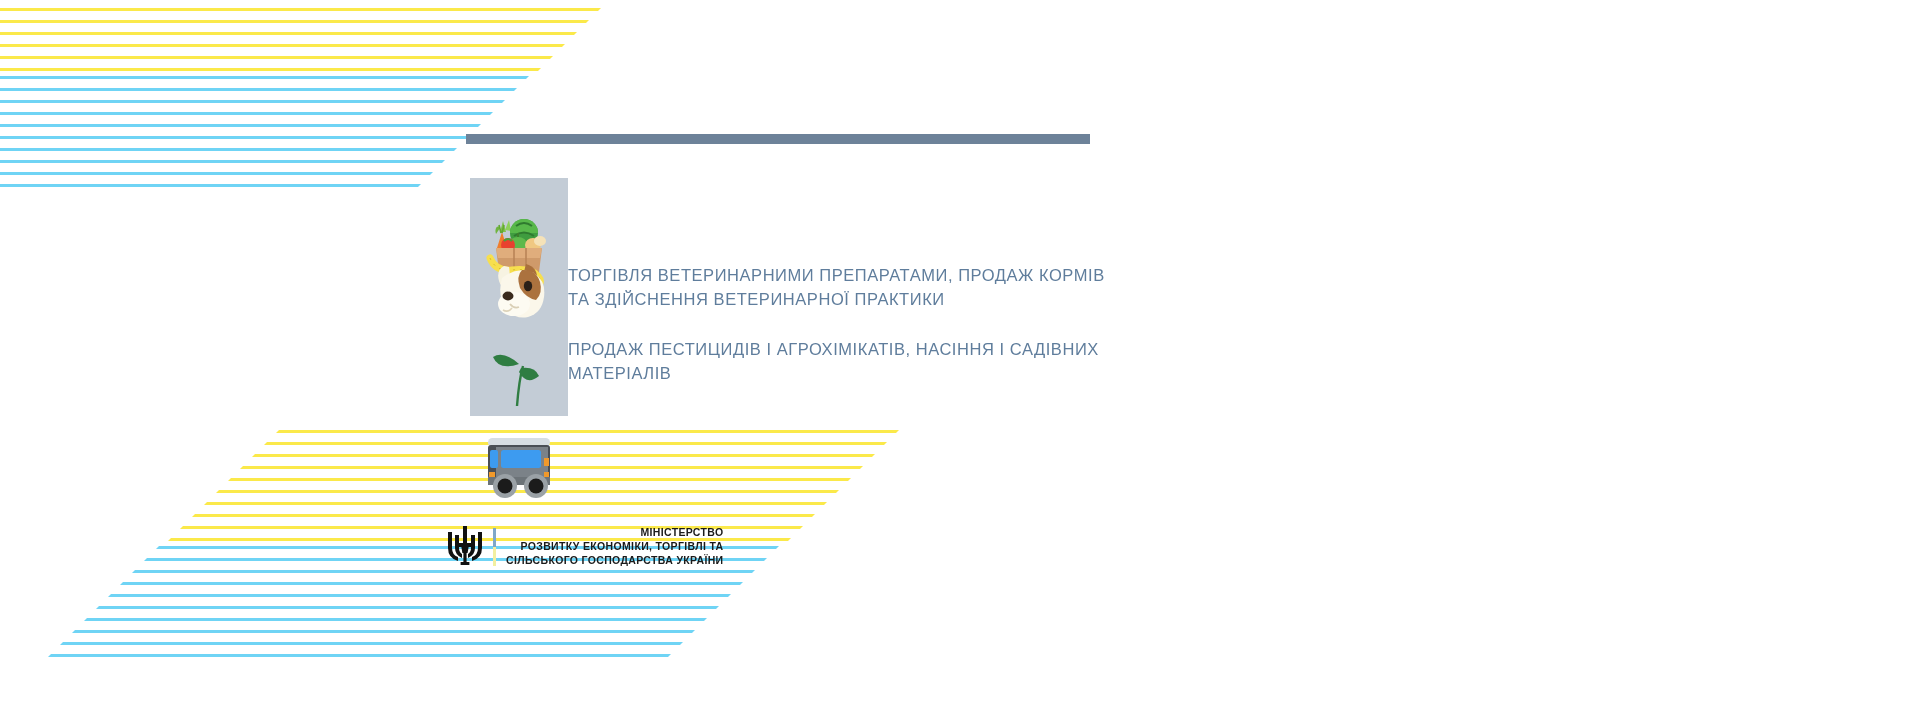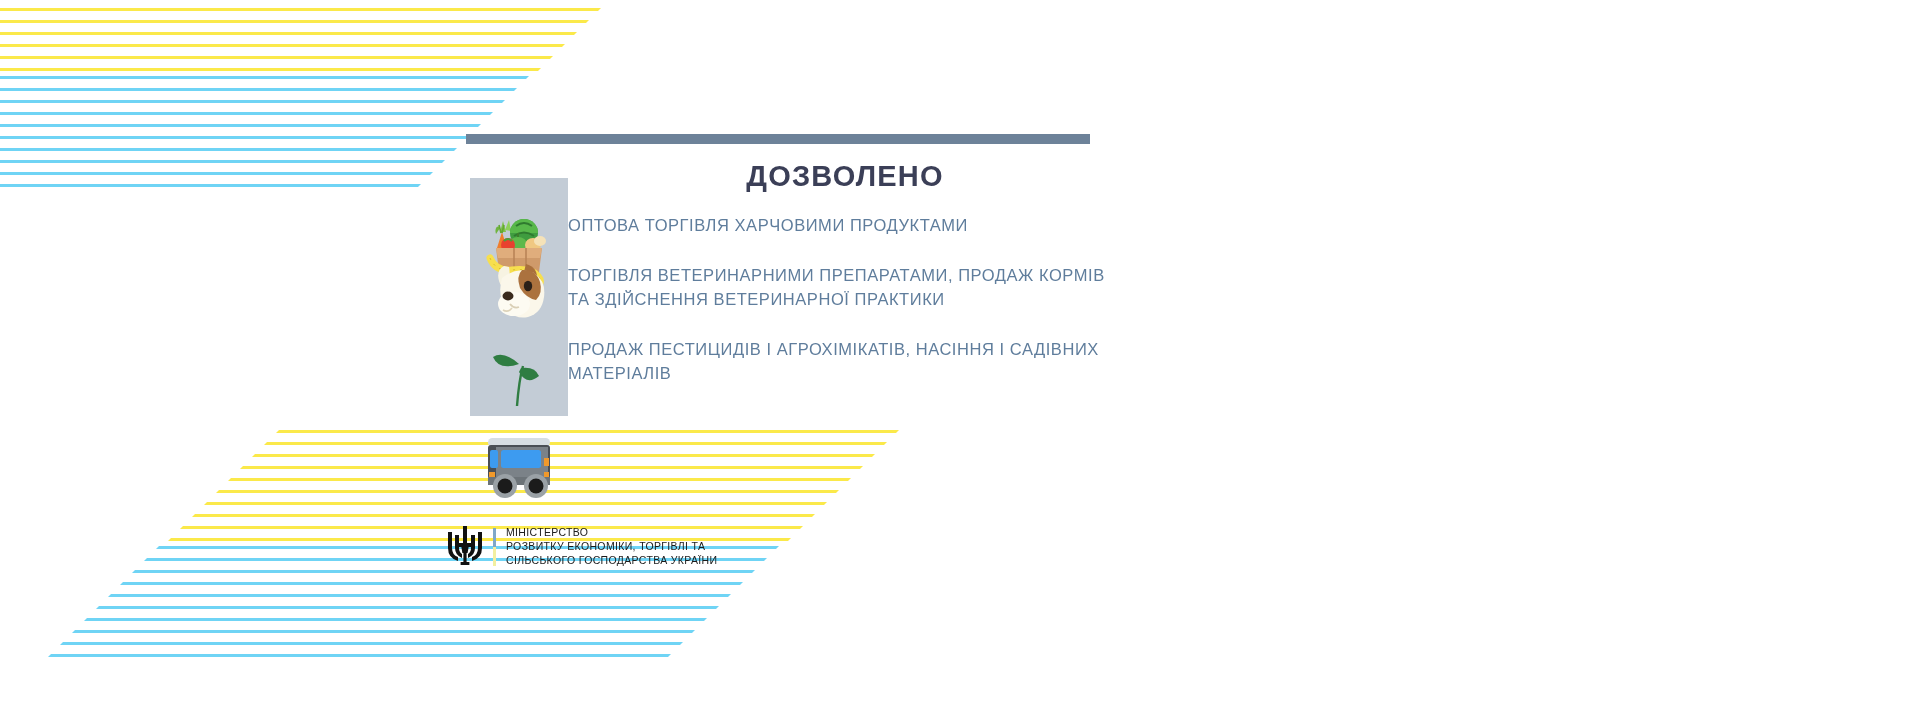--- a/index.html
+++ b/index.html
@@ -151,25 +151,26 @@
   #tryzub-icon { flex: 0 0 auto; margin-right: 9px; }
   #logo-rule {
     width: 3px;
     height: 38px;
     margin-right: 10px;
     background: linear-gradient(to bottom, #7fa8c9 0%, #7fa8c9 50%, #f2efa0 50%, #f2efa0 100%);
     flex: 0 0 3px;
   }
   #logo-text {
     font-size: 10.5px;
-    font-weight: 400;
+    font-weight: 700;
     letter-spacing: 0.35px;
     line-height: 1.33;
     color: #1b1b1b;
     white-space: nowrap;
+    text-align: right;
   }
 </style>
 </head>
 <body>
 
 <div id="slide">
 
   <div class="stripe-group" id="deco-top-left">
     <div class="stripe-band yellow"></div>
     <div class="stripe-band cyan"></div>
@@ -185,21 +186,20 @@
   <div class="stripe-group" id="deco-bottom-right">
     
     
   </div>
 
   <div id="header">
   </div>
 
   <div id="divider"></div>
 
-  <div id="allowed-heading">ДОЗВОЛЕНО</div>
 
   <div id="icon-strip"></div>
 
   <div class="row" id="row-food">
     <div class="row-icon">
       <svg width="78" height="78" viewBox="0 0 78 78" aria-hidden="true">
 
         <path d="M20 24 L23 13 L26 24 Z" fill="#7ec24a"></path>
         <path d="M25 22 L29 12 L31 23 Z" fill="#8dd05a"></path>
         <path d="M16 26 C14 20, 18 16, 20 20 Z" fill="#6fb53f"></path>
@@ -223,21 +223,20 @@
 
         <path d="M16 40 L62 40 L58 72 L20 72 Z" fill="#cf9a6a"></path>
         <path d="M16 40 L62 40 L60 50 L18 50 Z" fill="#e0ad7c"></path>
         <path d="M34 40 L34 72" stroke="#b98457" stroke-width="1.6"></path>
         <path d="M46 40 L46 72" stroke="#b98457" stroke-width="1.6"></path>
 
         <path d="M10 50 q6 14 22 12 q20 -2 26 6 q6 7 -3 12" stroke="#f7df4e" stroke-width="7" fill="none" stroke-linecap="round"></path>
         <path d="M10 50 q6 14 22 12 q20 -2 26 6 q6 7 -3 12" stroke="#d9be24" stroke-width="1" fill="none" stroke-dasharray="2 5"></path>
       </svg>
     </div>
-    <div class="row-text">ОПТОВА ТОРГІВЛЯ ХАРЧОВИМИ ПРОДУКТАМИ</div>
   </div>
 
   <div class="row" id="row-pesticide">
     <div class="row-icon">
       <svg width="72" height="76" viewBox="0 0 72 76" aria-hidden="true">
 
         <path d="M34 74 q2 -26 6 -40" stroke="#2f7d42" stroke-width="2.4" fill="none"></path>
 
         <path d="M36 32 q-16 -14 -26 -7 q6 14 26 7 Z" fill="#2f7d42"></path>
 

